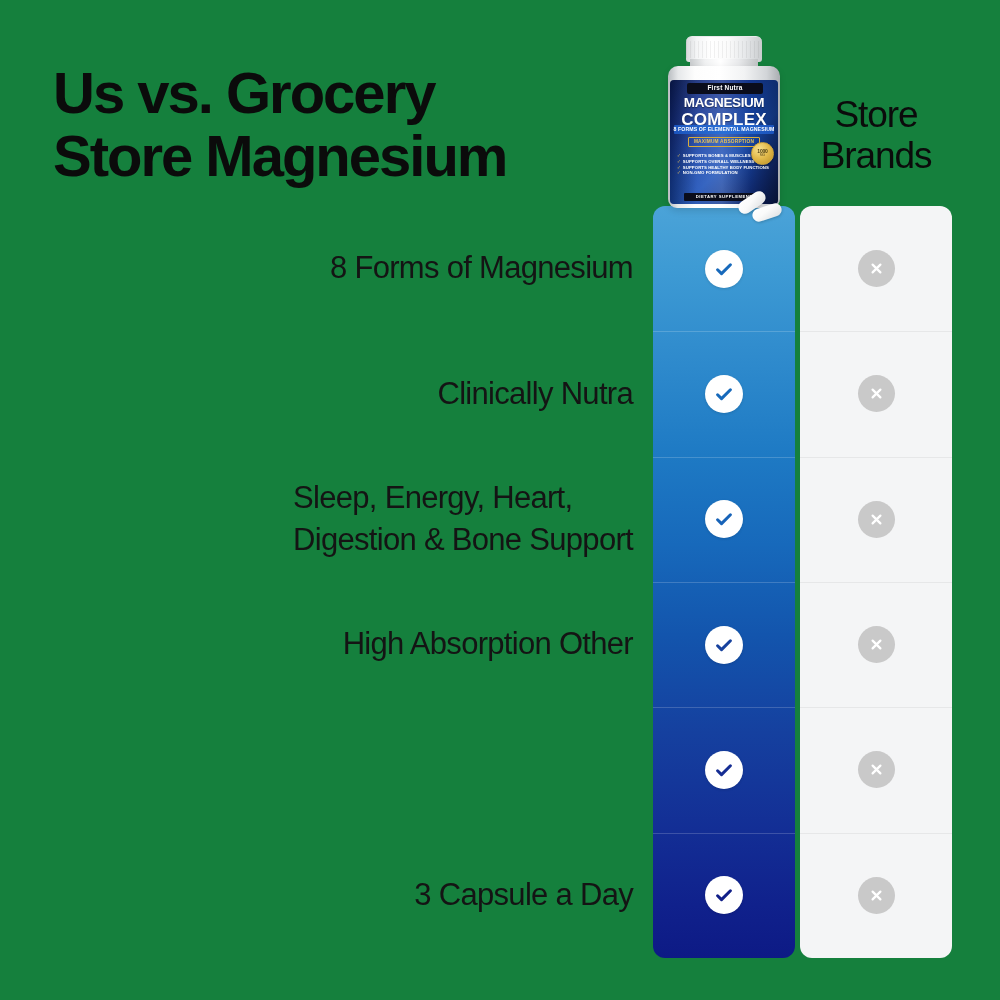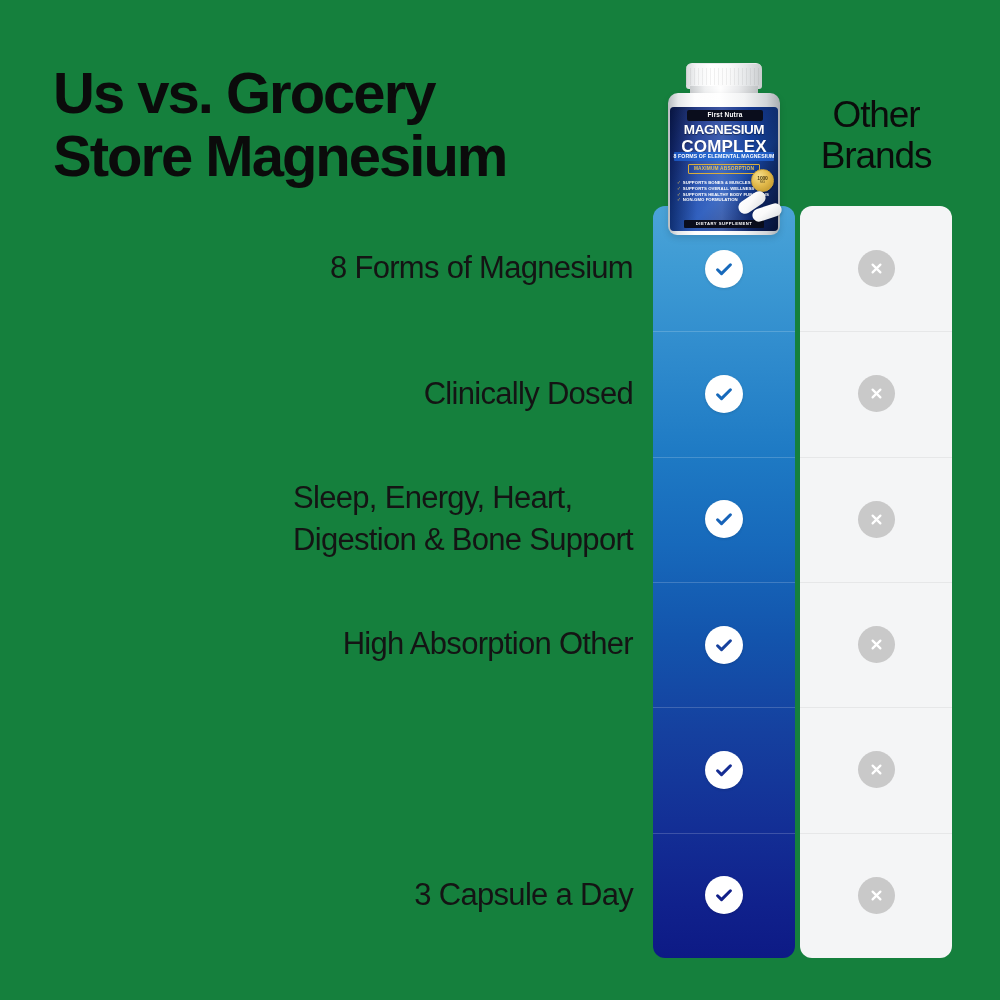--- a/index.html
+++ b/index.html
@@ -155,21 +155,21 @@
     display: flex;
     align-items: center;
     justify-content: center;
   }
   .x-badge svg { display: block; }
 
   
   .bottle {
     position: absolute;
     left: 663px;
-    top: 63px;
+    top: 36px;
     width: 122px;
     height: 132px;
   }
   .bottle-cap {
     position: absolute;
     left: 23px;
     top: 0;
     width: 76px;
     height: 25px;
     border-radius: 6px 6px 3px 3px;
@@ -403,29 +403,29 @@
   }
 </style>
 </head>
 <body>
 
 <div id="stage">
 
   <div class="headline">Us vs. Grocery
 Store Magnesium</div>
 
-  <div class="other-brands-header">Other
+  <div class="other-brands-header">Store
 Brands</div>
 
   <div class="features">
     <div class="feature-row" style="top:0px">
         <div class="feature-label">8 Forms of Magnesium</div>
       </div>
     <div class="feature-row" style="top:125.33px">
-        <div class="feature-label">Clinically Dosed</div>
+        <div class="feature-label">Clinically Nutra</div>
       </div>
     <div class="feature-row" style="top:250.66px">
         <div class="feature-label">Sleep, Energy, Heart,
 Digestion &amp; Bone Support</div>
       </div>
     <div class="feature-row" style="top:376px">
         <div class="feature-label">High Absorption Other</div>
       </div>
     <div class="feature-row" style="top:626.66px">
         <div class="feature-label">3 Capsule a Day</div>

